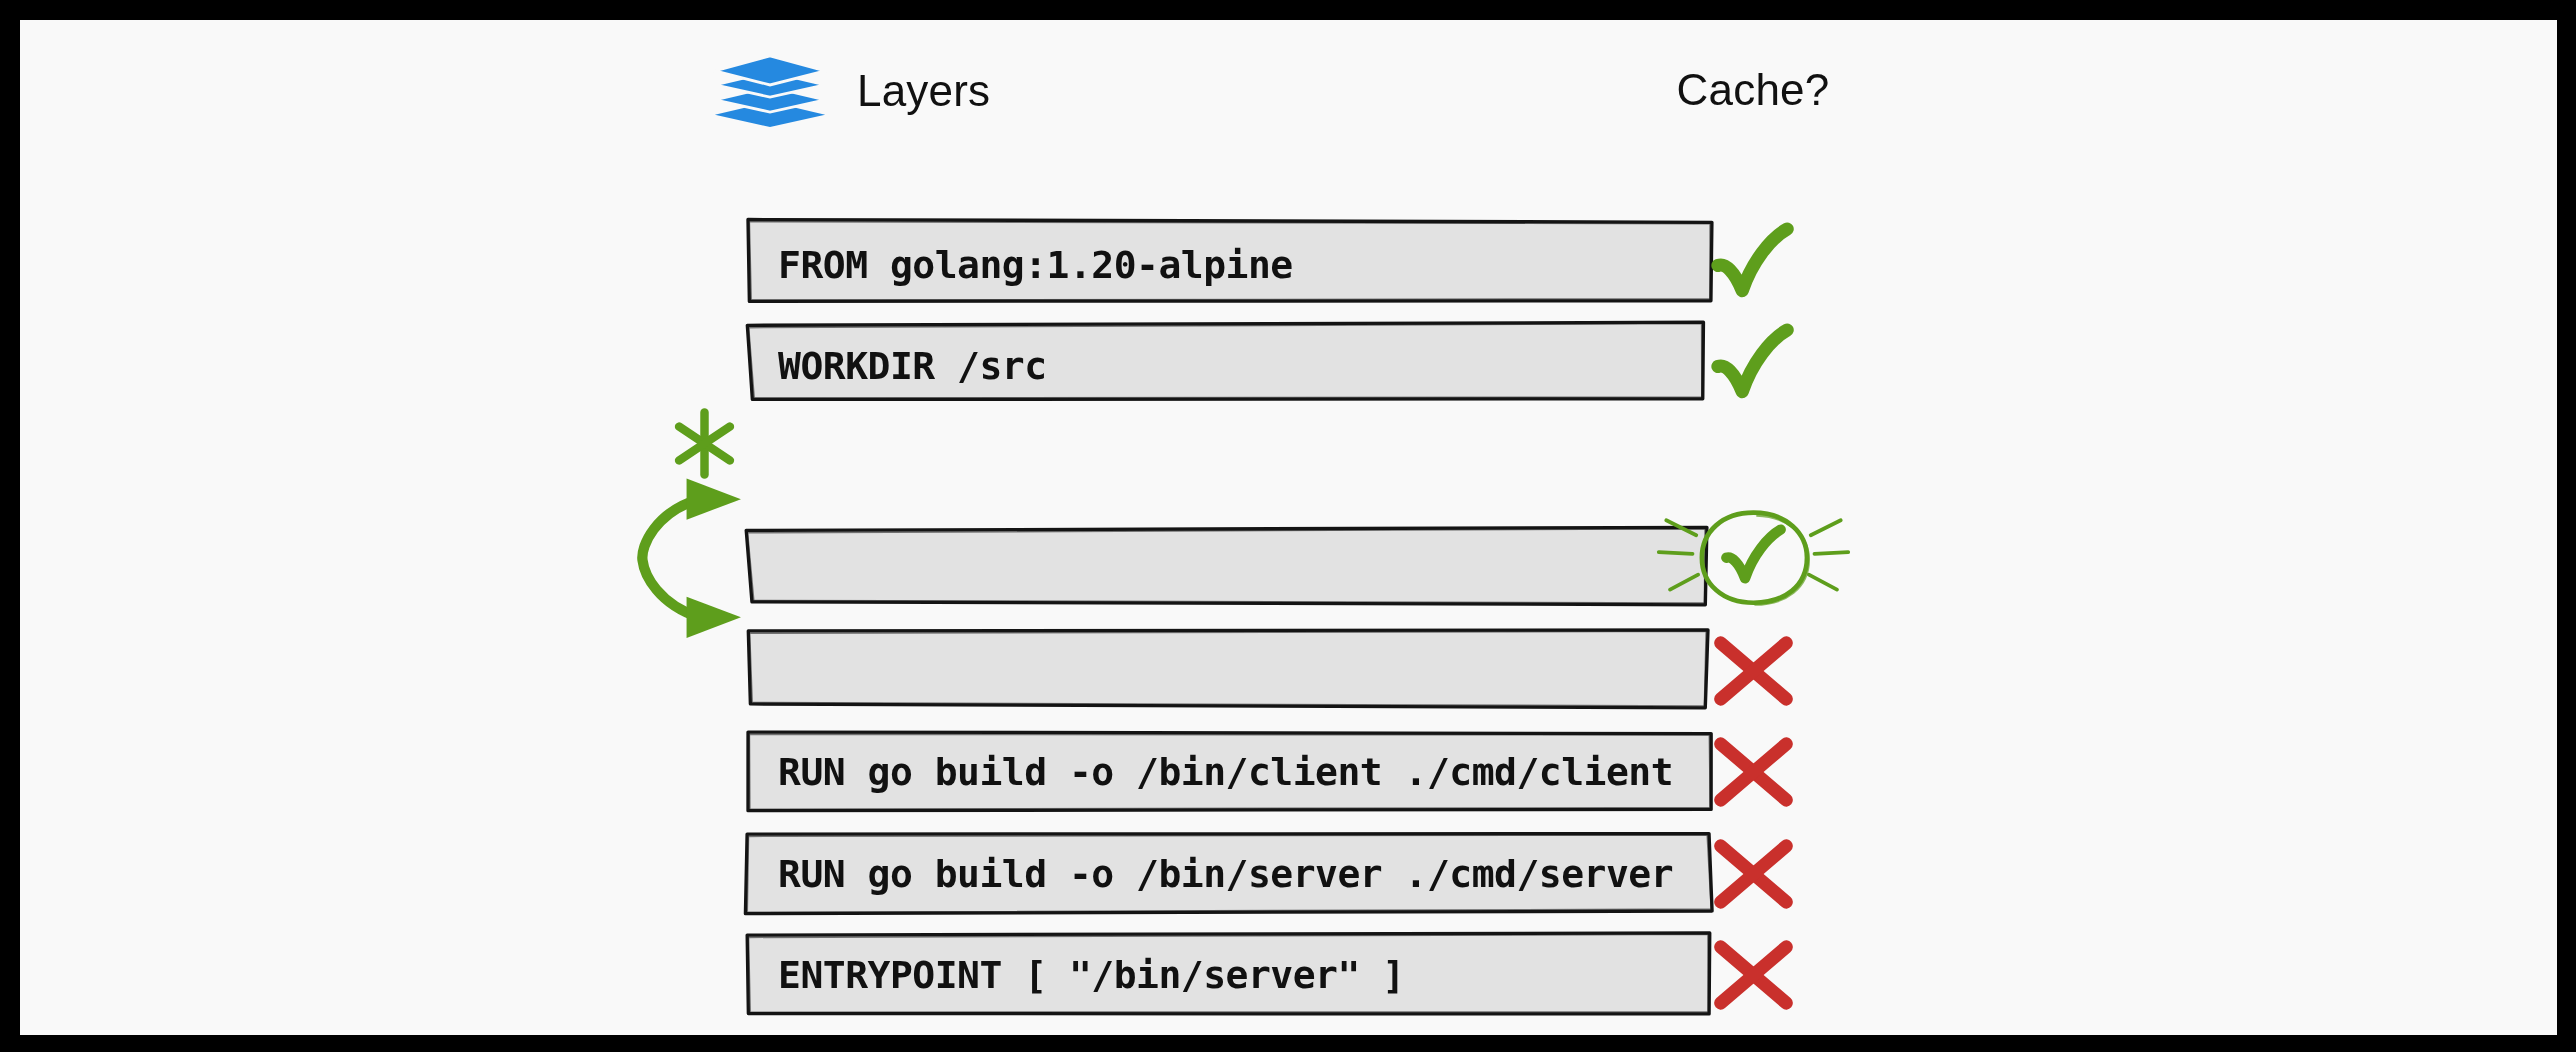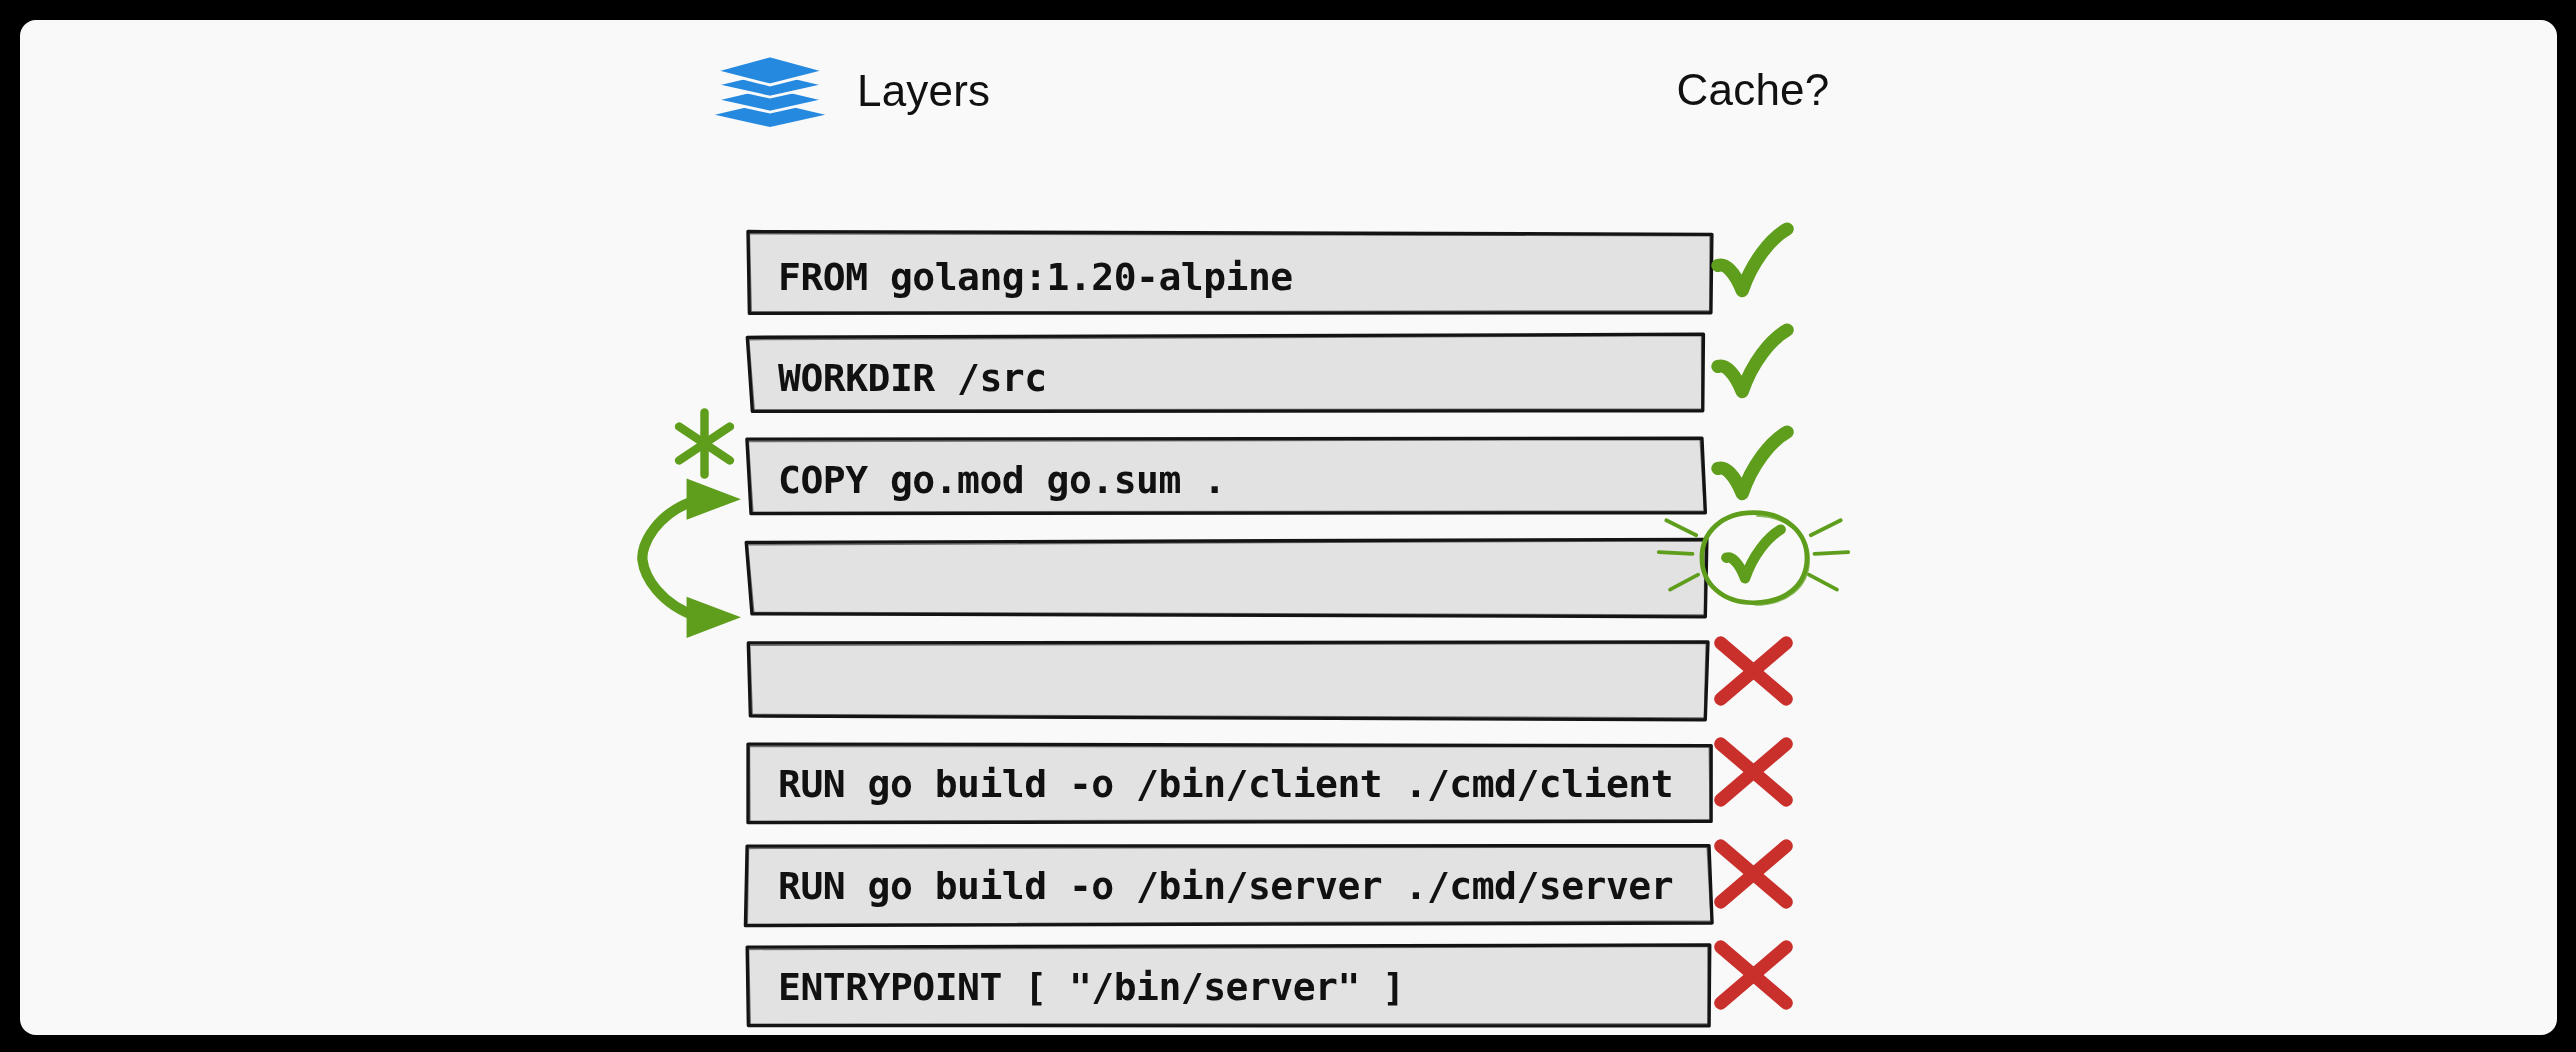--- a/index.html
+++ b/index.html
@@ -26,21 +26,20 @@
 
   
   #canvas {
     position: absolute;
     left: 20px;
     top: 20px;
     width: 2537px;
     height: 1015px;
     background: #F9F9F9;
     overflow: hidden;
-    border-radius: 16px;
   }
 
   
   #header-layers {
     position: absolute;
     left: 691px;
     top: 38px;
     height: 66px;
     display: flex;
     align-items: center;
@@ -75,21 +74,21 @@
     height: 1015px;
   }
   .row {
     position: absolute;
     left: 0;
     width: 2537px;
     height: 90px;
   }
   .layer-box {
     position: absolute;
-    top: 12px;
+    top: 0;
     height: 86px;
     box-sizing: border-box;
   }
   .layer-box .sketch-frame {
     position: absolute;
     left: 0; top: 0;
     width: 100%;
     height: 100%;
     overflow: visible;
   }
@@ -193,34 +192,20 @@
     </svg>
           </div>
         </div>
         <div class="row" style="top: 303px;">
           <div class="layer-box" style="left: 728px; width: 960px;">
             <svg class="sketch-frame" viewBox="0 0 1022 92" xmlns="http://www.w3.org/2000/svg" preserveAspectRatio="none">
       <path d="M-0.7424194893246749,2.45692912794766 L1017.185886244979,-0.8453248840960441 L1016.4460645882937,81.14306696408312 L4.617032183567062,81.81204744181014 Z" fill="#E2E2E2" stroke="#141414" stroke-width="3.5" stroke-linejoin="round"></path>
       <path d="M0.7575805106753251,4.95692912794766 L1015.185886244979,0.6546751159039559 L1015.4460645882937,79.14306696408312 L6.617032183567062,80.31204744181014 Z" fill="none" stroke="#141414" stroke-width="1.6" opacity="0.55" stroke-linejoin="round"></path>
     </svg>
             <div class="layer-cmd">WORKDIR /src</div>
-          </div>
-          <div class="status">
-            <svg width="113" height="103" viewBox="0 0 120 110" xmlns="http://www.w3.org/2000/svg">
-      <path d="M22 55 C 30 52, 40 62, 48 82 C 58 52, 78 26, 96 16" stroke="#5E9E1C" stroke-width="14" fill="none" stroke-linecap="round" stroke-linejoin="round"></path>
-    </svg>
-          </div>
-        </div>
-        <div class="row" style="top: 405px;">
-          <div class="layer-box" style="left: 728px; width: 960px;">
-            <svg class="sketch-frame" viewBox="0 0 1022 92" xmlns="http://www.w3.org/2000/svg" preserveAspectRatio="none">
-      <path d="M-1.1810029566695448,2.340806403866736 L1015.6131699216057,1.1373277001093811 L1019.2410287991079,81.09074479603441 L3.165962132101413,81.92883297792287 Z" fill="#E2E2E2" stroke="#141414" stroke-width="3.5" stroke-linejoin="round"></path>
-      <path d="M0.3189970433304552,4.840806403866736 L1013.6131699216057,2.637327700109381 L1018.2410287991079,79.09074479603441 L5.165962132101413,80.42883297792287 Z" fill="none" stroke="#141414" stroke-width="1.6" opacity="0.55" stroke-linejoin="round"></path>
-    </svg>
-            <div class="layer-cmd">COPY go.mod go.sum .</div>
           </div>
           <div class="status">
             <svg width="113" height="103" viewBox="0 0 120 110" xmlns="http://www.w3.org/2000/svg">
       <path d="M22 55 C 30 52, 40 62, 48 82 C 58 52, 78 26, 96 16" stroke="#5E9E1C" stroke-width="14" fill="none" stroke-linecap="round" stroke-linejoin="round"></path>
     </svg>
           </div>
         </div>
         <div class="row" style="top: 506px;">
           <div class="layer-box" style="left: 728px; width: 966px;">
             <svg class="sketch-frame" viewBox="0 0 1028 92" xmlns="http://www.w3.org/2000/svg" preserveAspectRatio="none">

